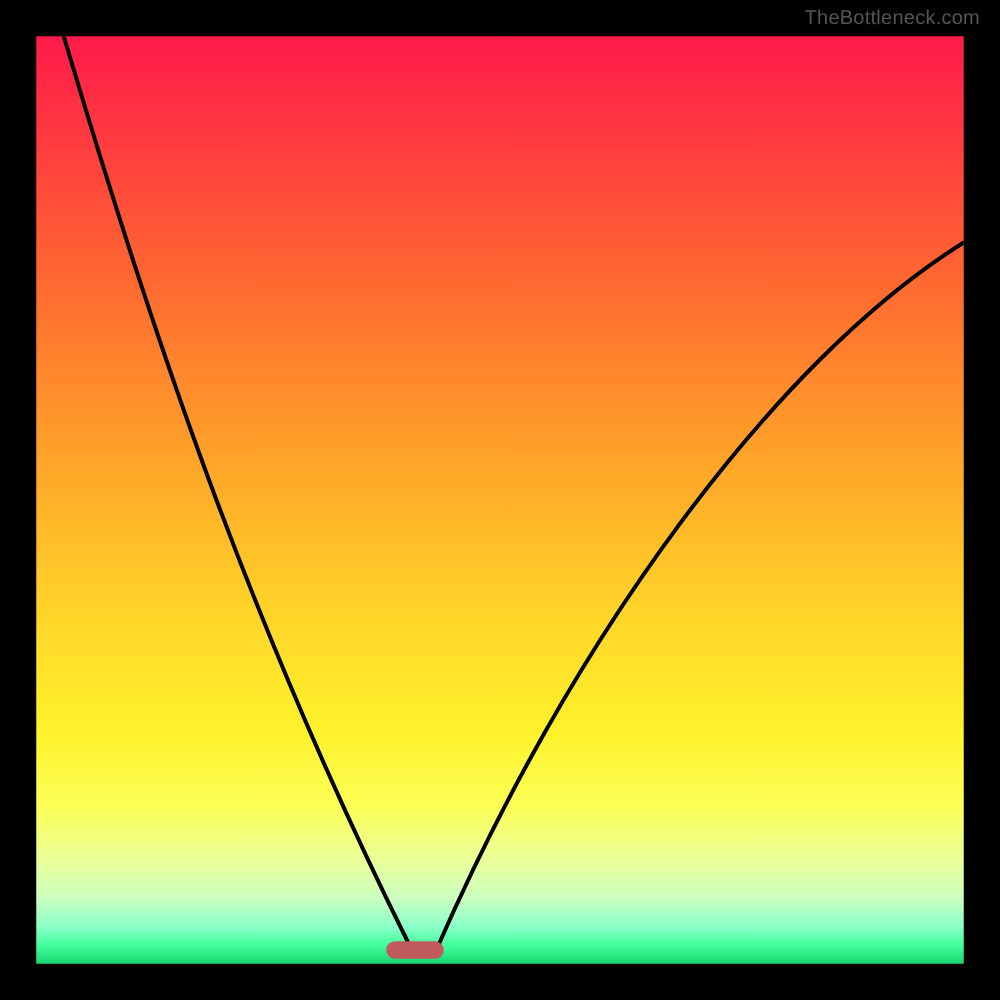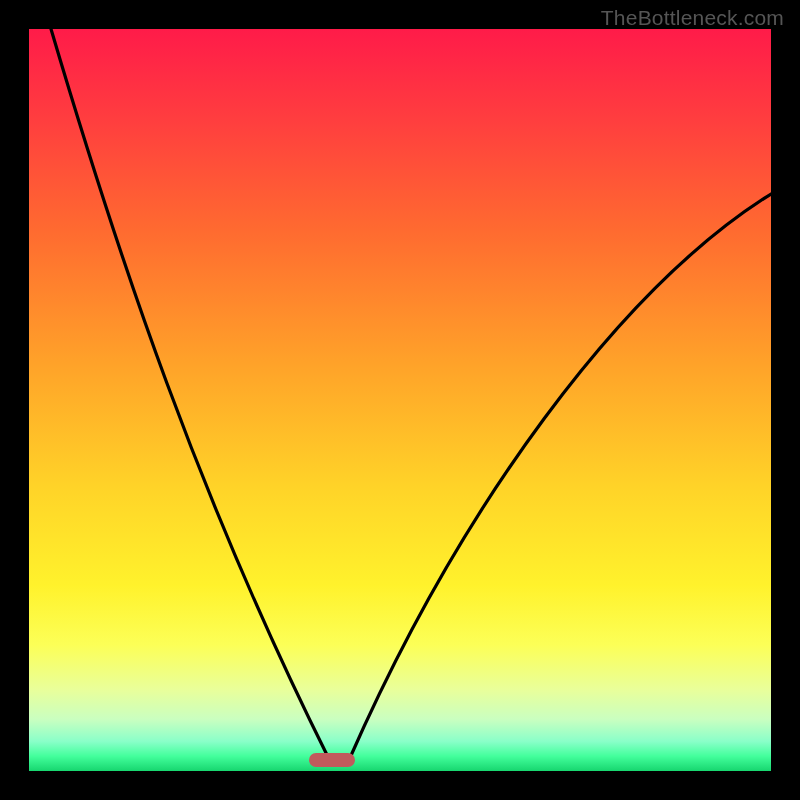--- a/index.html
+++ b/index.html
@@ -30,21 +30,21 @@
       #8affc9 96%,
       #43ff9c 98%,
       #17d66f 100%
     );
   }
   .watermark {
     position: absolute;
     top: 6px;
     right: 16px;
     color: #555;
-    font-size: 21px;
+    font-size: 16px;
     font-weight: 500;
     letter-spacing: 0.2px;
   }
   svg.curve {
     position: absolute;
     left: 0;
     top: 0;
     width: 742px;
     height: 742px;
     pointer-events: none;

